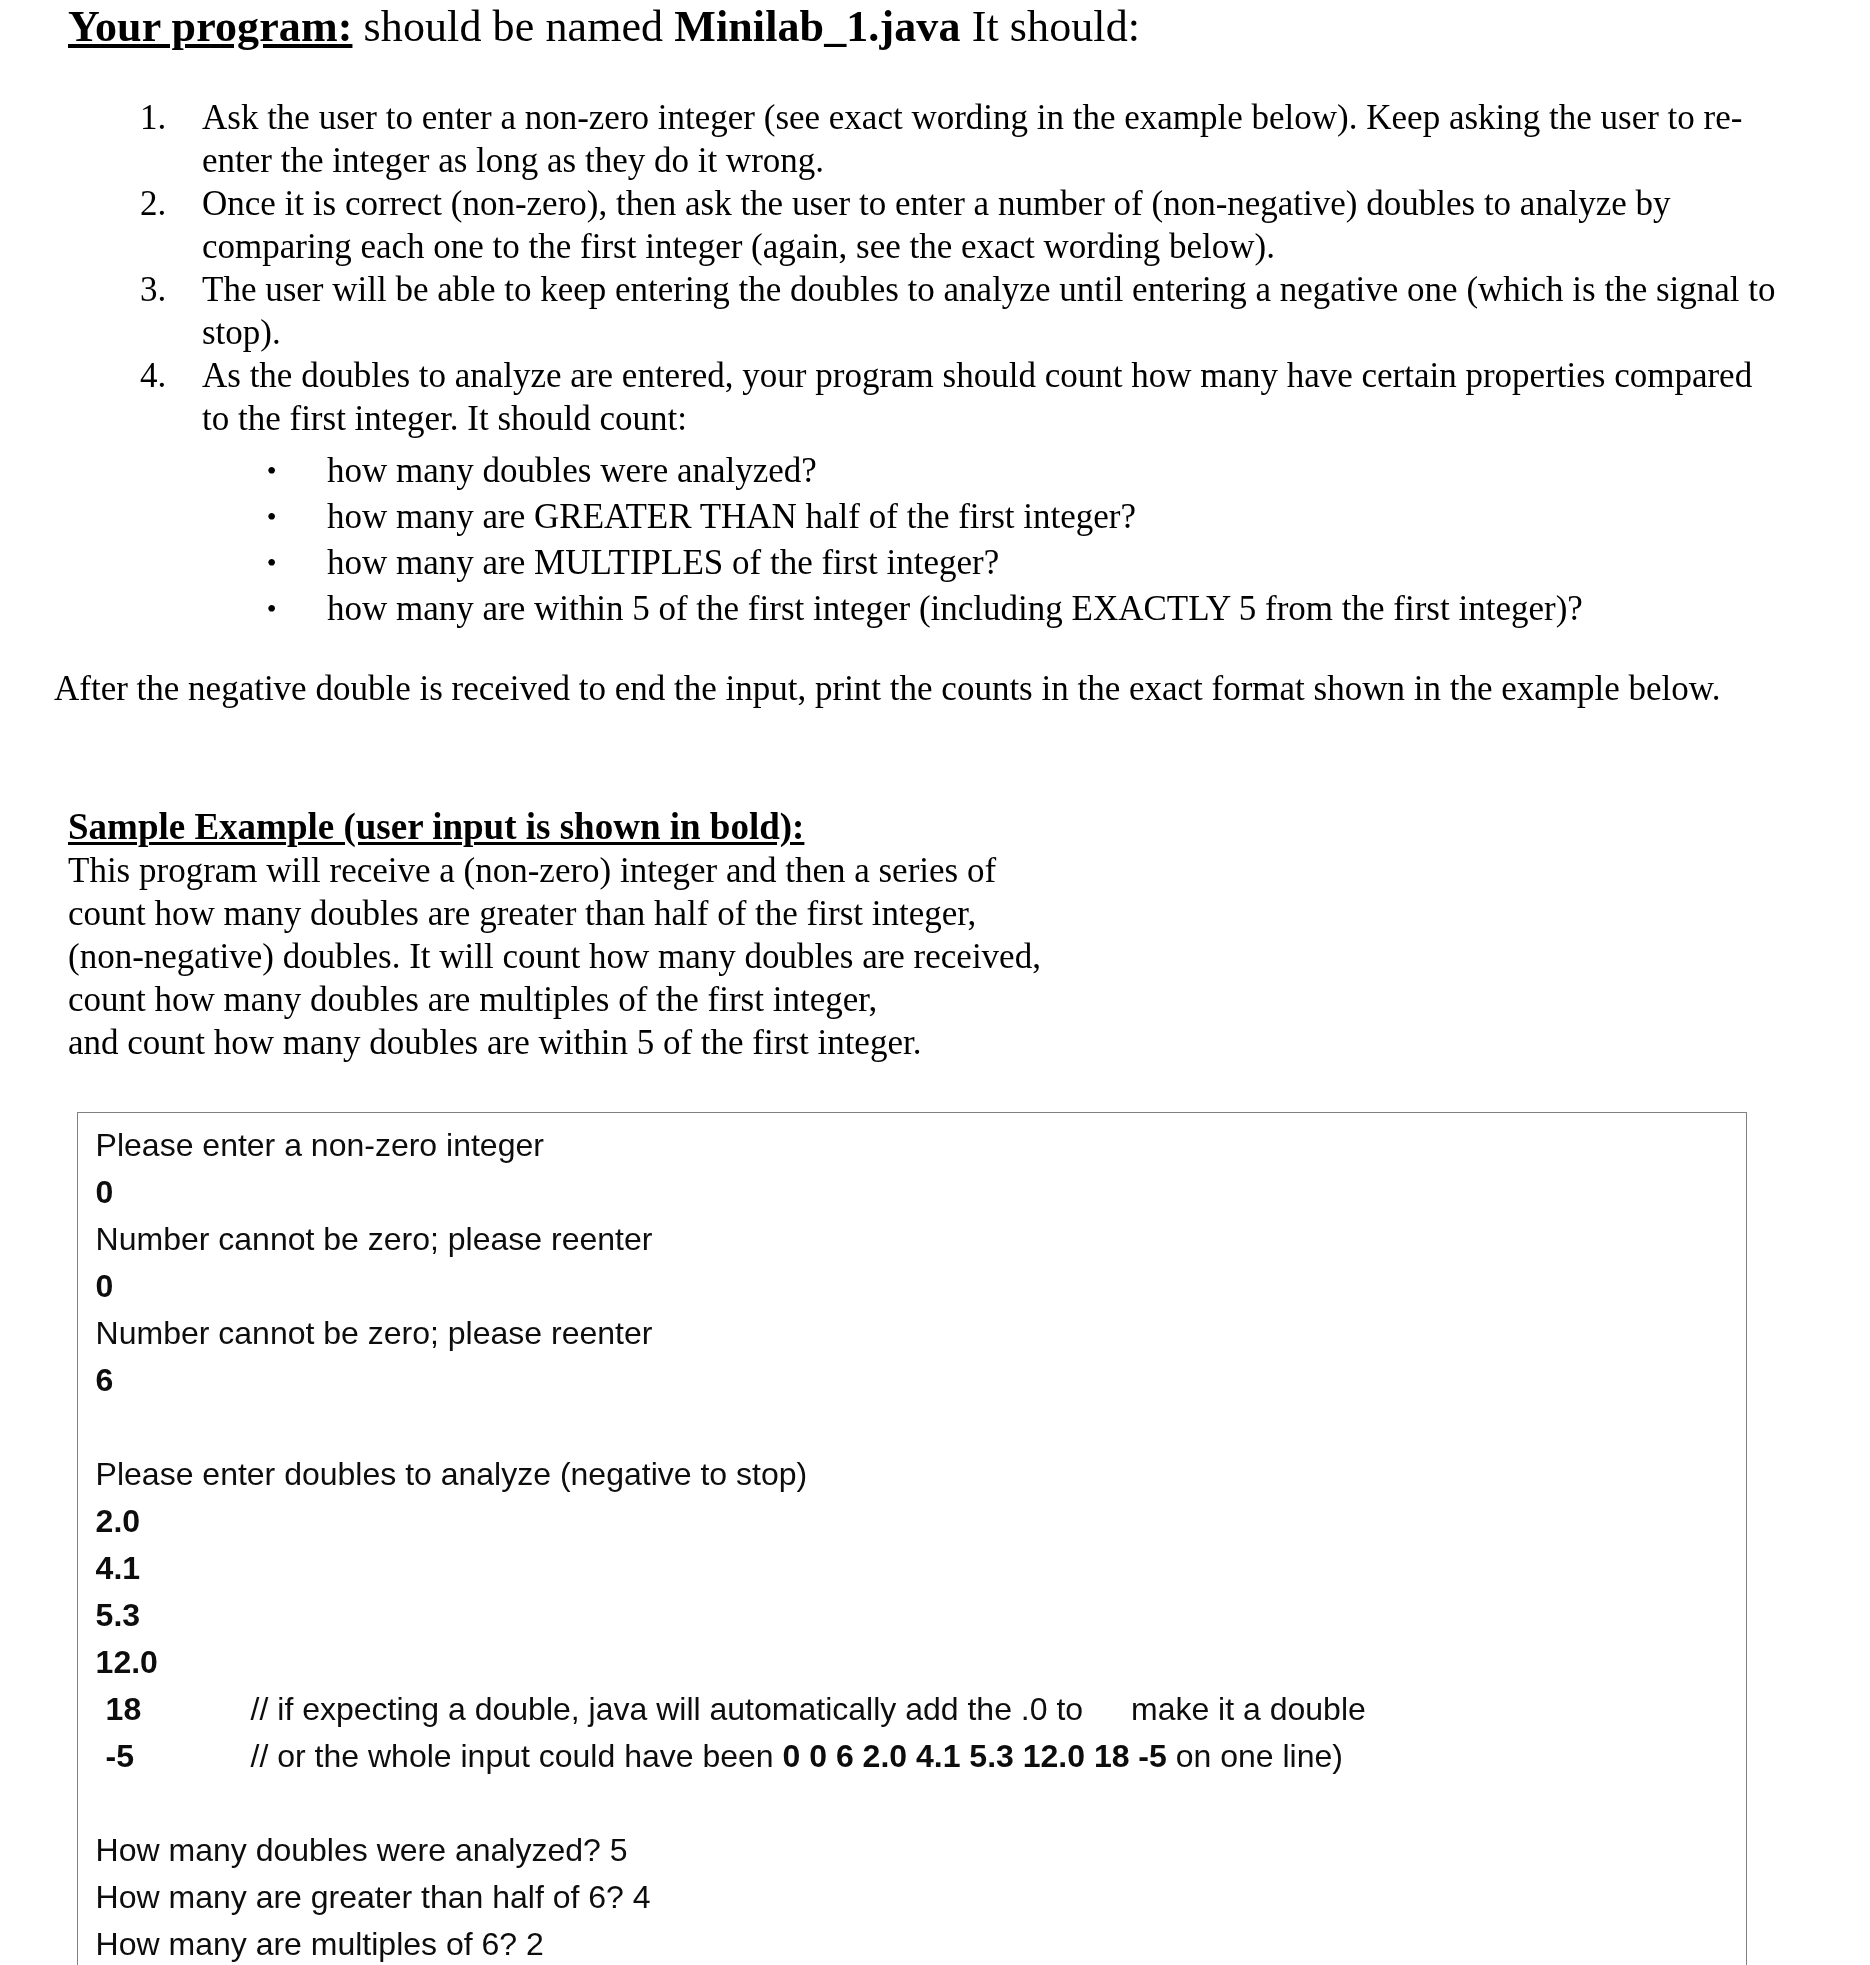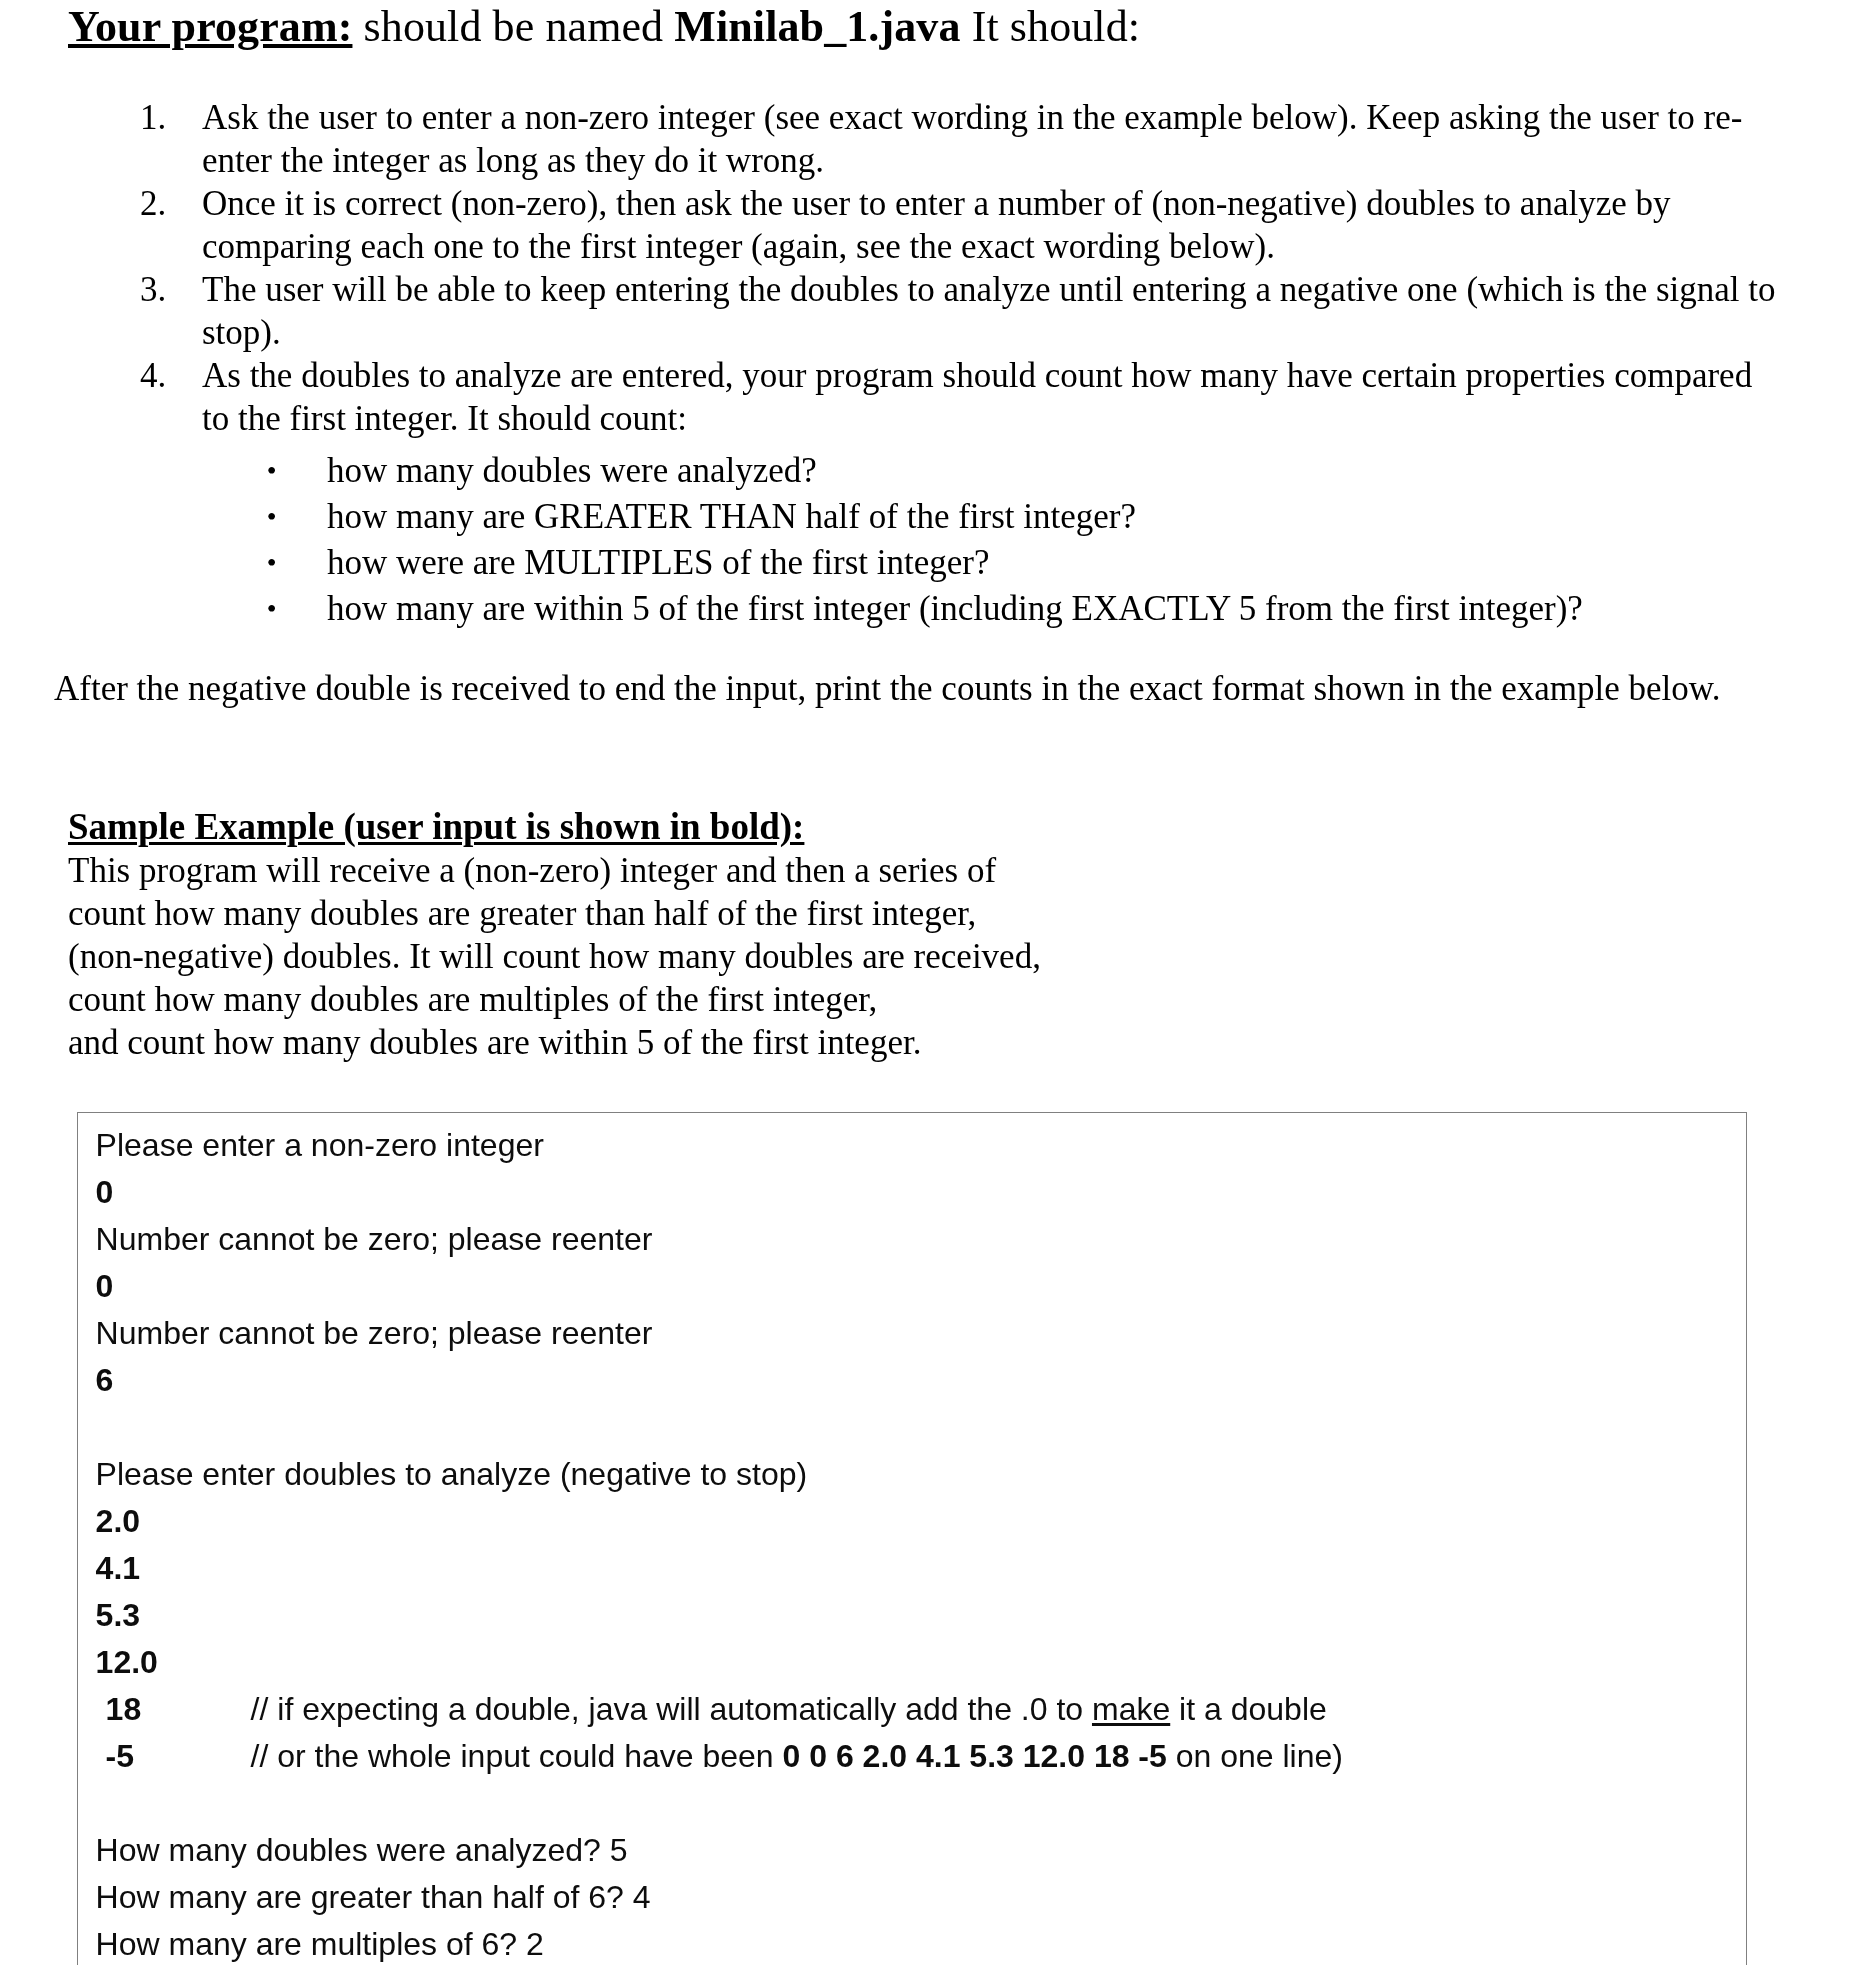--- a/index.html
+++ b/index.html
@@ -144,23 +144,23 @@
   }
   .cline { white-space: nowrap; height: 47px; }
   .cline.blank { height: 47px; }
   .cline b { font-weight: bold; }
   .cmt {
     display: inline-block;
     width: 145px;
     margin-left: 10px;
   }
   .sp-err {
-    text-decoration: underline;
     text-decoration-style: solid;
     text-underline-offset: 2.5px;
+    margin-left: 39px;
   }
 </style>
 </head>
 <body>
 
 <div class="page">
 
   <div class="doc-title">
     <span class="u-bold">Your program:</span><span> should be named </span><span class="b">Minilab_1.java</span><span> It should:</span>
   </div>
@@ -188,21 +188,21 @@
     <li class="bul-item">
       <span class="dot">•</span>
       <span>how many doubles were analyzed?</span>
     </li>
     <li class="bul-item">
       <span class="dot">•</span>
       <span>how many are GREATER THAN half of the first integer?</span>
     </li>
     <li class="bul-item">
       <span class="dot">•</span>
-      <span>how were are MULTIPLES of the first integer?</span>
+      <span>how many are MULTIPLES of the first integer?</span>
     </li>
     <li class="bul-item">
       <span class="dot">•</span>
       <span>how many are within 5 of the first integer (including EXACTLY 5 from the first integer)?</span>
     </li>
   </ul>
 
   <p class="para para-after" style="margin:0;">After the negative double is received to end the input, print the counts in the exact format shown in the example below.</p>
 
   <div class="section-head">Sample Example (user input is shown in bold):</div>

